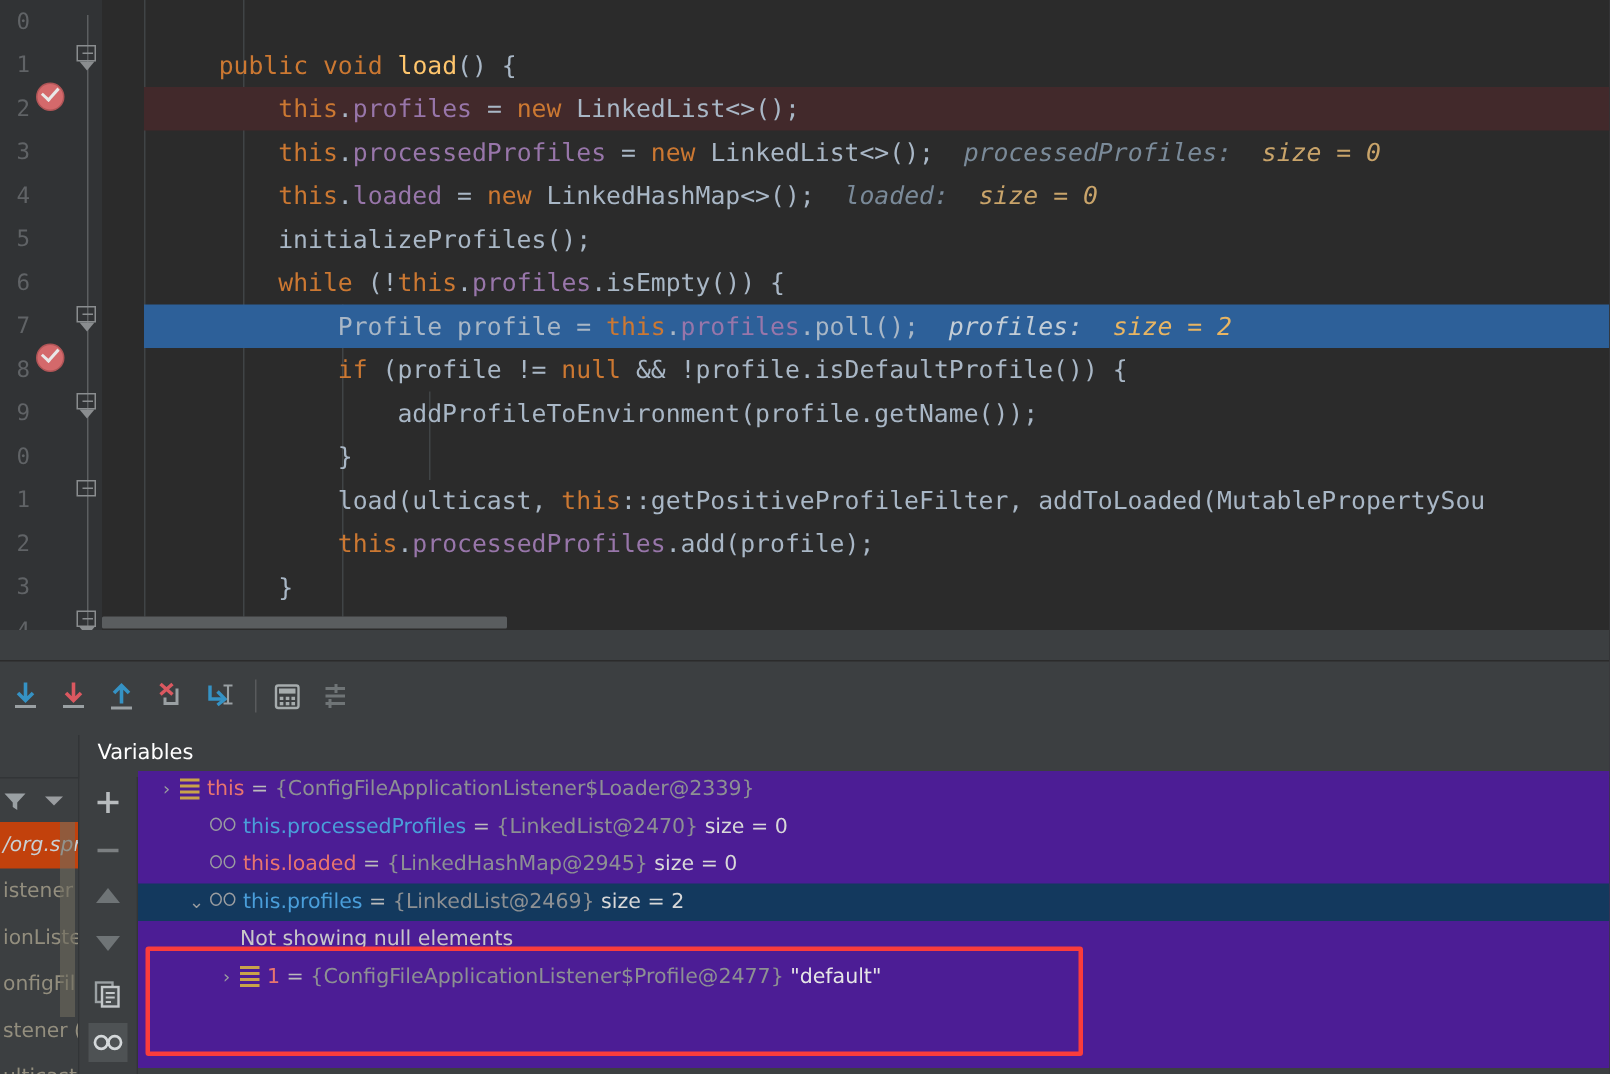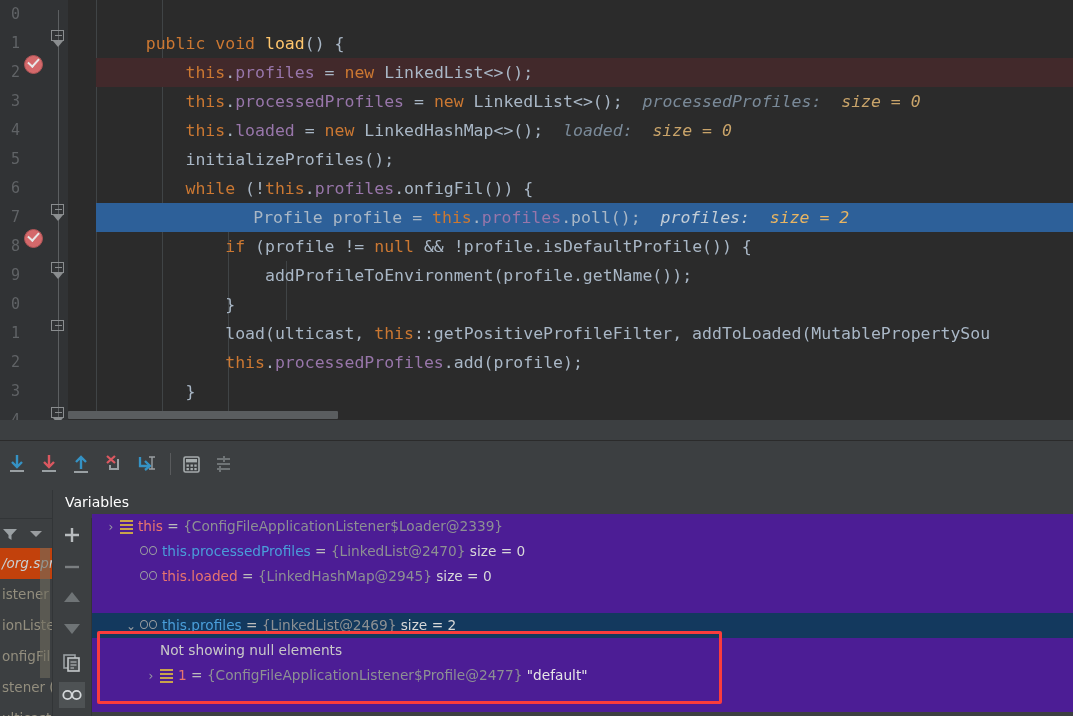--- a/index.html
+++ b/index.html
@@ -19,21 +19,21 @@
   .fold{position:absolute;left:1px;width:15px;height:14px;}
   .fold .sq{position:absolute;left:0;top:0;width:13px;height:11px;border:1px solid #8a8d8f;box-sizing:border-box;}
   .fold .sq:after{content:"";position:absolute;left:3px;top:4px;width:7px;height:1px;background:#8a8d8f;}
   .fold .tip{position:absolute;left:2px;top:11px;width:0;height:0;border-left:5px solid transparent;border-right:5px solid transparent;border-top:6px solid #8a8d8f;}
 
   .codearea{position:absolute;left:56px;top:0;right:0;height:440px;margin-left:40px;}
   .vguide{position:absolute;top:0;width:1px;height:411px;background:#404446;}
   .code{position:absolute;left:0;top:0;right:0;}
   .cl{height:29px;line-height:29px;white-space:pre;font-family:"DejaVu Sans Mono","Liberation Mono",monospace;font-size:16.5px;color:#a9b7c6;position:relative;}
   .cl .pad{padding-left:10px;}
-  .row-exec{background:#2d6099;padding-left:28px;}
+  .row-exec{background:#2d6099;}
   .row-bp{background:#42292b;}
   .kw{color:#cc7832;}
   .meth{color:#ffc66d;}
   .fld{color:#9876aa;}
   .txt{color:#a9b7c6;}
   .hint{color:#7a8a99;font-style:italic;}
   .hintv{color:#b08a4a;font-style:italic;}
   .hintv2{color:#c9a46a;font-style:italic;}
   .row-exec .hint{color:#c3cdd6;}
   .row-exec .hintv{color:#e8b563;}
@@ -142,21 +142,21 @@
       <div class="vguide" style="left:66px;"></div>
       <div class="vguide" style="left:132px;top:203px;height:208px;"></div>
       <div class="vguide" style="left:190px;top:261px;height:59px;"></div>
       <div class="code" id="codelines">
           <div class="cl"><span class="pad"></span></div>
           <div class="cl"><span class="pad"><span class="txt">    </span><span class="kw">public</span><span class="txt"> </span><span class="kw">void</span><span class="txt"> </span><span class="meth">load</span><span class="txt">() {</span></span></div>
           <div class="cl row-bp"><span class="pad"><span class="txt">        </span><span class="kw">this</span><span class="txt">.</span><span class="fld">profiles</span><span class="txt"> = </span><span class="kw">new</span><span class="txt"> LinkedList&lt;&gt;();</span></span></div>
           <div class="cl"><span class="pad"><span class="txt">        </span><span class="kw">this</span><span class="txt">.</span><span class="fld">processedProfiles</span><span class="txt"> = </span><span class="kw">new</span><span class="txt"> LinkedList&lt;&gt;();</span><span class="hint">  processedProfiles:</span><span class="hintv2">  size = 0</span></span></div>
           <div class="cl"><span class="pad"><span class="txt">        </span><span class="kw">this</span><span class="txt">.</span><span class="fld">loaded</span><span class="txt"> = </span><span class="kw">new</span><span class="txt"> LinkedHashMap&lt;&gt;();</span><span class="hint">  loaded:</span><span class="hintv2">  size = 0</span></span></div>
           <div class="cl"><span class="pad"><span class="txt">        initializeProfiles();</span></span></div>
-          <div class="cl"><span class="pad"><span class="txt">        </span><span class="kw">while</span><span class="txt"> (!</span><span class="kw">this</span><span class="txt">.</span><span class="fld">profiles</span><span class="txt">.onfigFil()) {</span></span></div>
+          <div class="cl"><span class="pad"><span class="txt">        </span><span class="kw">while</span><span class="txt"> (!</span><span class="kw">this</span><span class="txt">.</span><span class="fld">profiles</span><span class="txt">.isEmpty()) {</span></span></div>
           <div class="cl row-exec"><span class="pad"><span class="txt">            Profile profile = </span><span class="kw">this</span><span class="txt">.</span><span class="fld">profiles</span><span class="txt">.poll();</span><span class="hint">  profiles:</span><span class="hintv">  size = 2</span></span></div>
           <div class="cl"><span class="pad"><span class="txt">            </span><span class="kw">if</span><span class="txt"> (profile != </span><span class="kw">null</span><span class="txt"> &amp;&amp; !profile.isDefaultProfile()) {</span></span></div>
           <div class="cl"><span class="pad"><span class="txt">                addProfileToEnvironment(profile.getName());</span></span></div>
           <div class="cl"><span class="pad"><span class="txt">            }</span></span></div>
           <div class="cl"><span class="pad"><span class="txt">            load(ulticast, </span><span class="kw">this</span><span class="txt">::getPositiveProfileFilter, addToLoaded(MutablePropertySou</span></span></div>
           <div class="cl"><span class="pad"><span class="txt">            </span><span class="kw">this</span><span class="txt">.</span><span class="fld">processedProfiles</span><span class="txt">.add(profile);</span></span></div>
           <div class="cl"><span class="pad"><span class="txt">        }</span></span></div>
         </div>
     </div>
 
@@ -281,20 +281,20 @@
           <circle cx="17.5" cy="13" r="4.2" stroke="#d4d8da" stroke-width="1.8" fill="none"></circle>
           <path d="M12.7 13 L13.3 13" stroke="#d4d8da" stroke-width="1.6"></path>
         </svg>
       </div>
     </div>
 
     <div class="vars" id="varstree">
         <div class="vrow" style="padding-left: 10px;"><span class="varrow-chev">›</span><span class="ico-obj"><i style="top:0"></i><i style="top:4px"></i><i style="top:8px"></i><i style="top:12px"></i></span><span class="nm-red">this</span><span class="eq"> = </span><span class="ref">{ConfigFileApplicationListener$Loader@2339}</span></div>
         <div class="vrow" style="padding-left: 30px;"><span class="varrow-chev"></span><span class="ico-watch"><b style="left:0"></b><b style="left:9px"></b></span><span class="nm-blue">this.processedProfiles</span><span class="eq"> = </span><span class="ref">{LinkedList@2470}</span><span class="sizek">  size = 0</span></div>
         <div class="vrow" style="padding-left: 30px;"><span class="varrow-chev"></span><span class="ico-watch"><b style="left:0"></b><b style="left:9px"></b></span><span class="nm-red">this.loaded</span><span class="eq"> = </span><span class="ref">{LinkedHashMap@2945}</span><span class="sizek">  size = 0</span></div>
-        <div class="vrow sel" style="padding-left: 30px; margin-top: 24px;"><span class="varrow-chev">⌄</span><span class="ico-watch"><b style="left:0"></b><b style="left:9px"></b></span><span class="nm-blue">this.profiles</span><span class="eq"> = </span><span class="ref">{LinkedList@2469}</span><span class="sizek">  size = 2</span></div>
+        <div class="vrow sel" style="padding-left: 30px;"><span class="varrow-chev">⌄</span><span class="ico-watch"><b style="left:0"></b><b style="left:9px"></b></span><span class="nm-blue">this.profiles</span><span class="eq"> = </span><span class="ref">{LinkedList@2469}</span><span class="sizek">  size = 2</span></div>
         <div class="vrow" style="padding-left: 50px;"><span class="varrow-chev"></span><span class="plaintxt">Not showing null elements</span></div>
         <div class="vrow" style="padding-left: 50px;"><span class="varrow-chev">›</span><span class="ico-obj"><i style="top:0"></i><i style="top:4px"></i><i style="top:8px"></i><i style="top:12px"></i></span><span class="idx">1</span><span class="eq"> = </span><span class="ref">{ConfigFileApplicationListener$Profile@2477}</span><span class="strv"> "default"</span></div>
       </div>
   </div>
 
   <div class="annot" id="annotbox" style="left: 97px; top: 631px; width: 619px; height: 67px; border-color: rgb(250, 60, 60);"></div>
 </div>
 
 </body></html>

